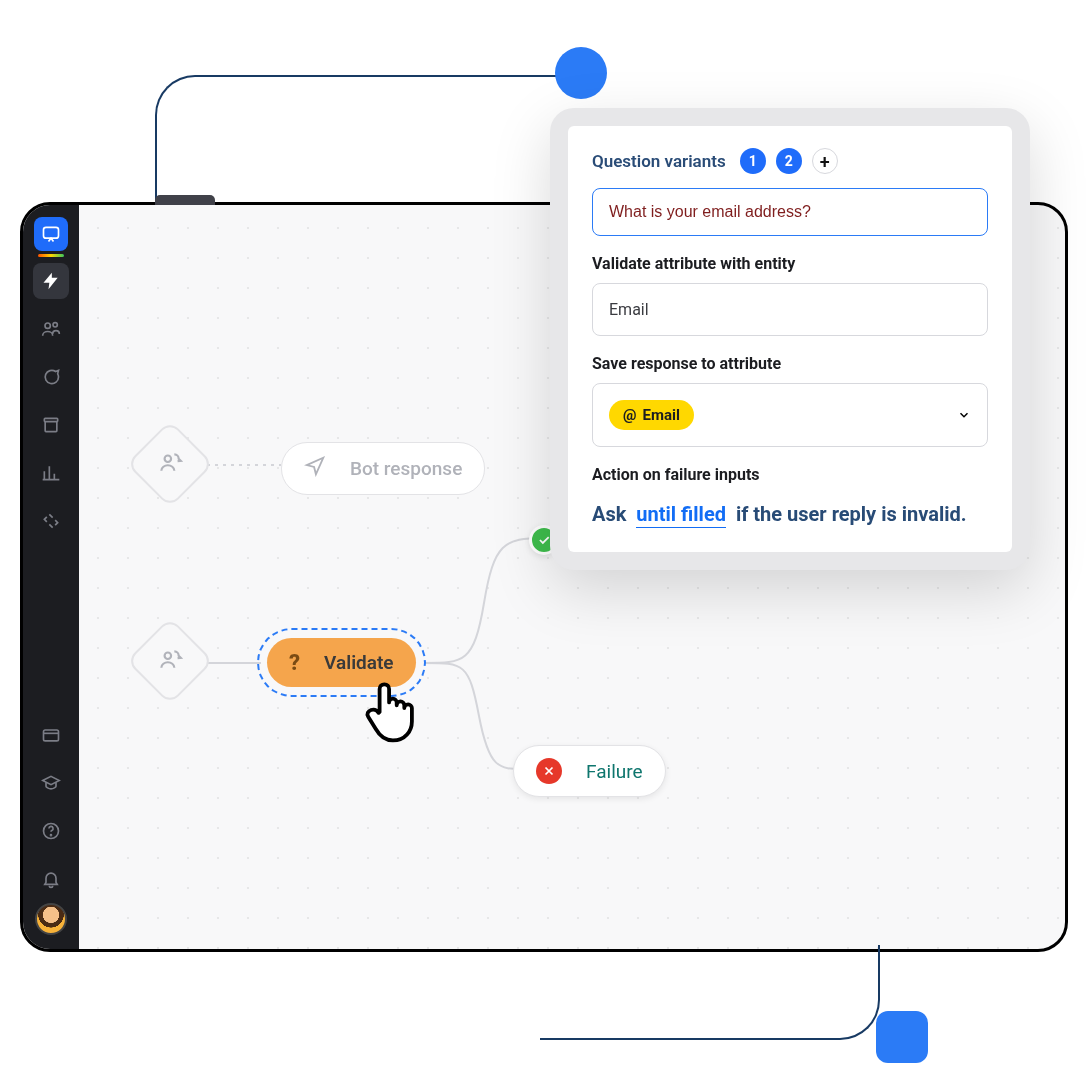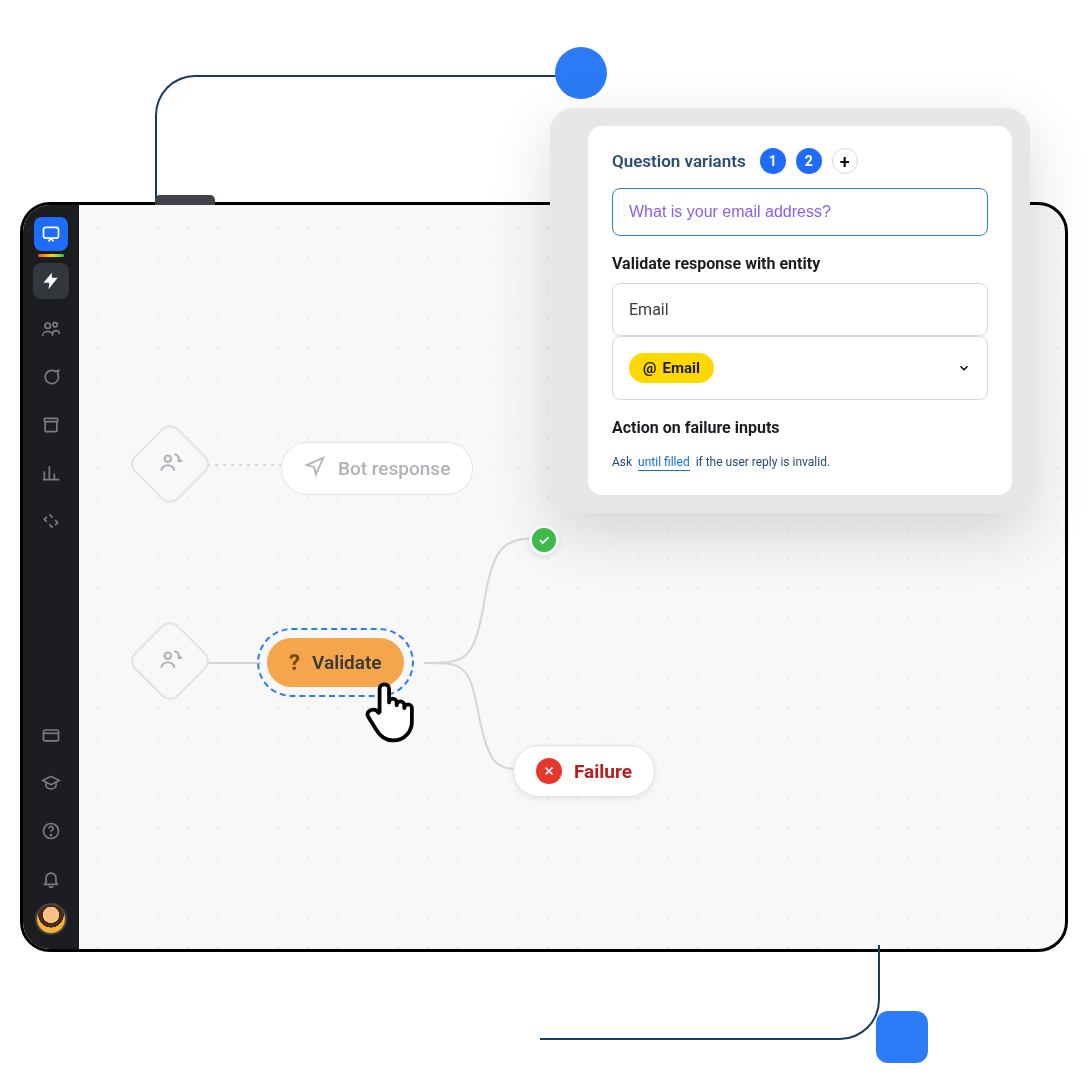--- a/index.html
+++ b/index.html
@@ -127,21 +127,21 @@
     background: #f8f8f9;
     display: flex; align-items: center; justify-content: center;
     cursor: pointer;
   }
   .node-diamond .inner { transform: rotate(-45deg); color: #b1b3ba; }
   .node-diamond svg { width: 26px; height: 26px; }
 
   .node-pill {
     position: absolute;
     display: flex; align-items: center;
-    gap: 12px;
+    gap: 24px;
     padding: 12px 22px;
     border-radius: 26px;
     font-size: 19px;
     font-weight: 500;
     background: #fff;
     border: 1px solid #e3e3e6;
     cursor: pointer;
   }
   .node-pill.response { color: #b0b2b9; }
   .node-pill.response svg { width: 22px; height: 22px; }
@@ -155,22 +155,22 @@
   }
   .question-wrap {
     position: absolute;
     padding: 8px;
     border: 2px dashed #2b7bf6;
     border-radius: 36px;
   }
 
   .node-failure {
     box-shadow: 0 2px 6px rgba(0,0,0,0.08);
-    color: #b91c1c;
-    font-weight: 700;
+    color: #0f766e;
+    font-weight: 400;
   }
 
   .status-circle {
     width: 26px; height: 26px;
     border-radius: 50%;
     display: inline-flex; align-items: center; justify-content: center;
   }
   .status-circle.fail { background: #e6382a; color: #fff; }
   .status-circle svg { width: 14px; height: 14px; }
 
@@ -204,23 +204,22 @@
     top: 108px; left: 550px;
     width: 480px;
     background: #e7e7e9;
     border-radius: 24px;
     padding: 18px;
     z-index: 50;
     box-shadow: 0 20px 60px rgba(0,0,0,0.15);
   }
   .panel-inner {
     background: #fff;
-    border-radius: 14px;
+    border-radius: 6px;
     padding: 22px 24px 26px;
-    margin-left: 20px;
   }
   .variants-row {
     display: flex; align-items: center; gap: 10px;
     margin-bottom: 14px;
   }
   .variants-label {
     color: #2a4c77;
     font-weight: 600;
     font-size: 17px;
     margin-right: 4px;
@@ -240,21 +239,21 @@
     font-size: 16px;
     color: #1c1d21;
     margin: 18px 0 10px;
   }
   .text-input {
     width: 100%;
     border: 1.5px solid #2b7bf6;
     border-radius: 8px;
     padding: 14px 16px;
     font-size: 16px;
-    color: #8b5cf6;
+    color: #7f1d1d;
     outline: none;
   }
   .select-box {
     width: 100%;
     border: 1px solid #d7d8dd;
     border-radius: 8px;
     padding: 16px 16px;
     font-size: 16px;
     color: #3a3b40;
     display: flex; align-items: center; justify-content: space-between;
@@ -267,22 +266,22 @@
     border-radius: 16px;
     padding: 6px 14px;
     display: inline-flex; align-items: center; gap: 6px;
     font-size: 15px;
   }
   .chip .at { font-weight: 800; }
   .chevron { width: 14px; height: 14px; }
 
   .invalid-note {
     margin-top: 18px;
-    font-size: 12px;
-    font-weight: 400;
+    font-size: 20px;
+    font-weight: 700;
     color: #284b76;
   }
   .invalid-note .link {
     color: #126df5;
     padding-bottom: 1px;
     border-bottom: 1.5px solid #126df5;
     cursor: pointer;
   }
 
   
@@ -453,25 +452,26 @@
   <div class="panel-inner">
     <div class="variants-row">
       <span class="variants-label">Question variants</span>
       <span class="variant-badge blue">1</span>
       <span class="variant-badge blue">2</span>
       <span class="variant-badge plus">+</span>
     </div>
 
     <input class="text-input" value="What is your email address?" style="">
 
-    <div class="field-label">Validate response with entity</div>
+    <div class="field-label">Validate attribute with entity</div>
     <div class="select-box">
       <span>Email</span>
     </div>
 
+    <div class="field-label">Save response to attribute</div>
     <div class="select-box">
       <span class="chip">
         <span class="at">@</span>
         <span>Email</span>
       </span>
       <svg class="chevron" viewBox="0 0 24 24" fill="none" stroke="#000" stroke-width="2.5">
           <path d="M6 9l6 6 6-6"></path>
         </svg>
     </div>
 

